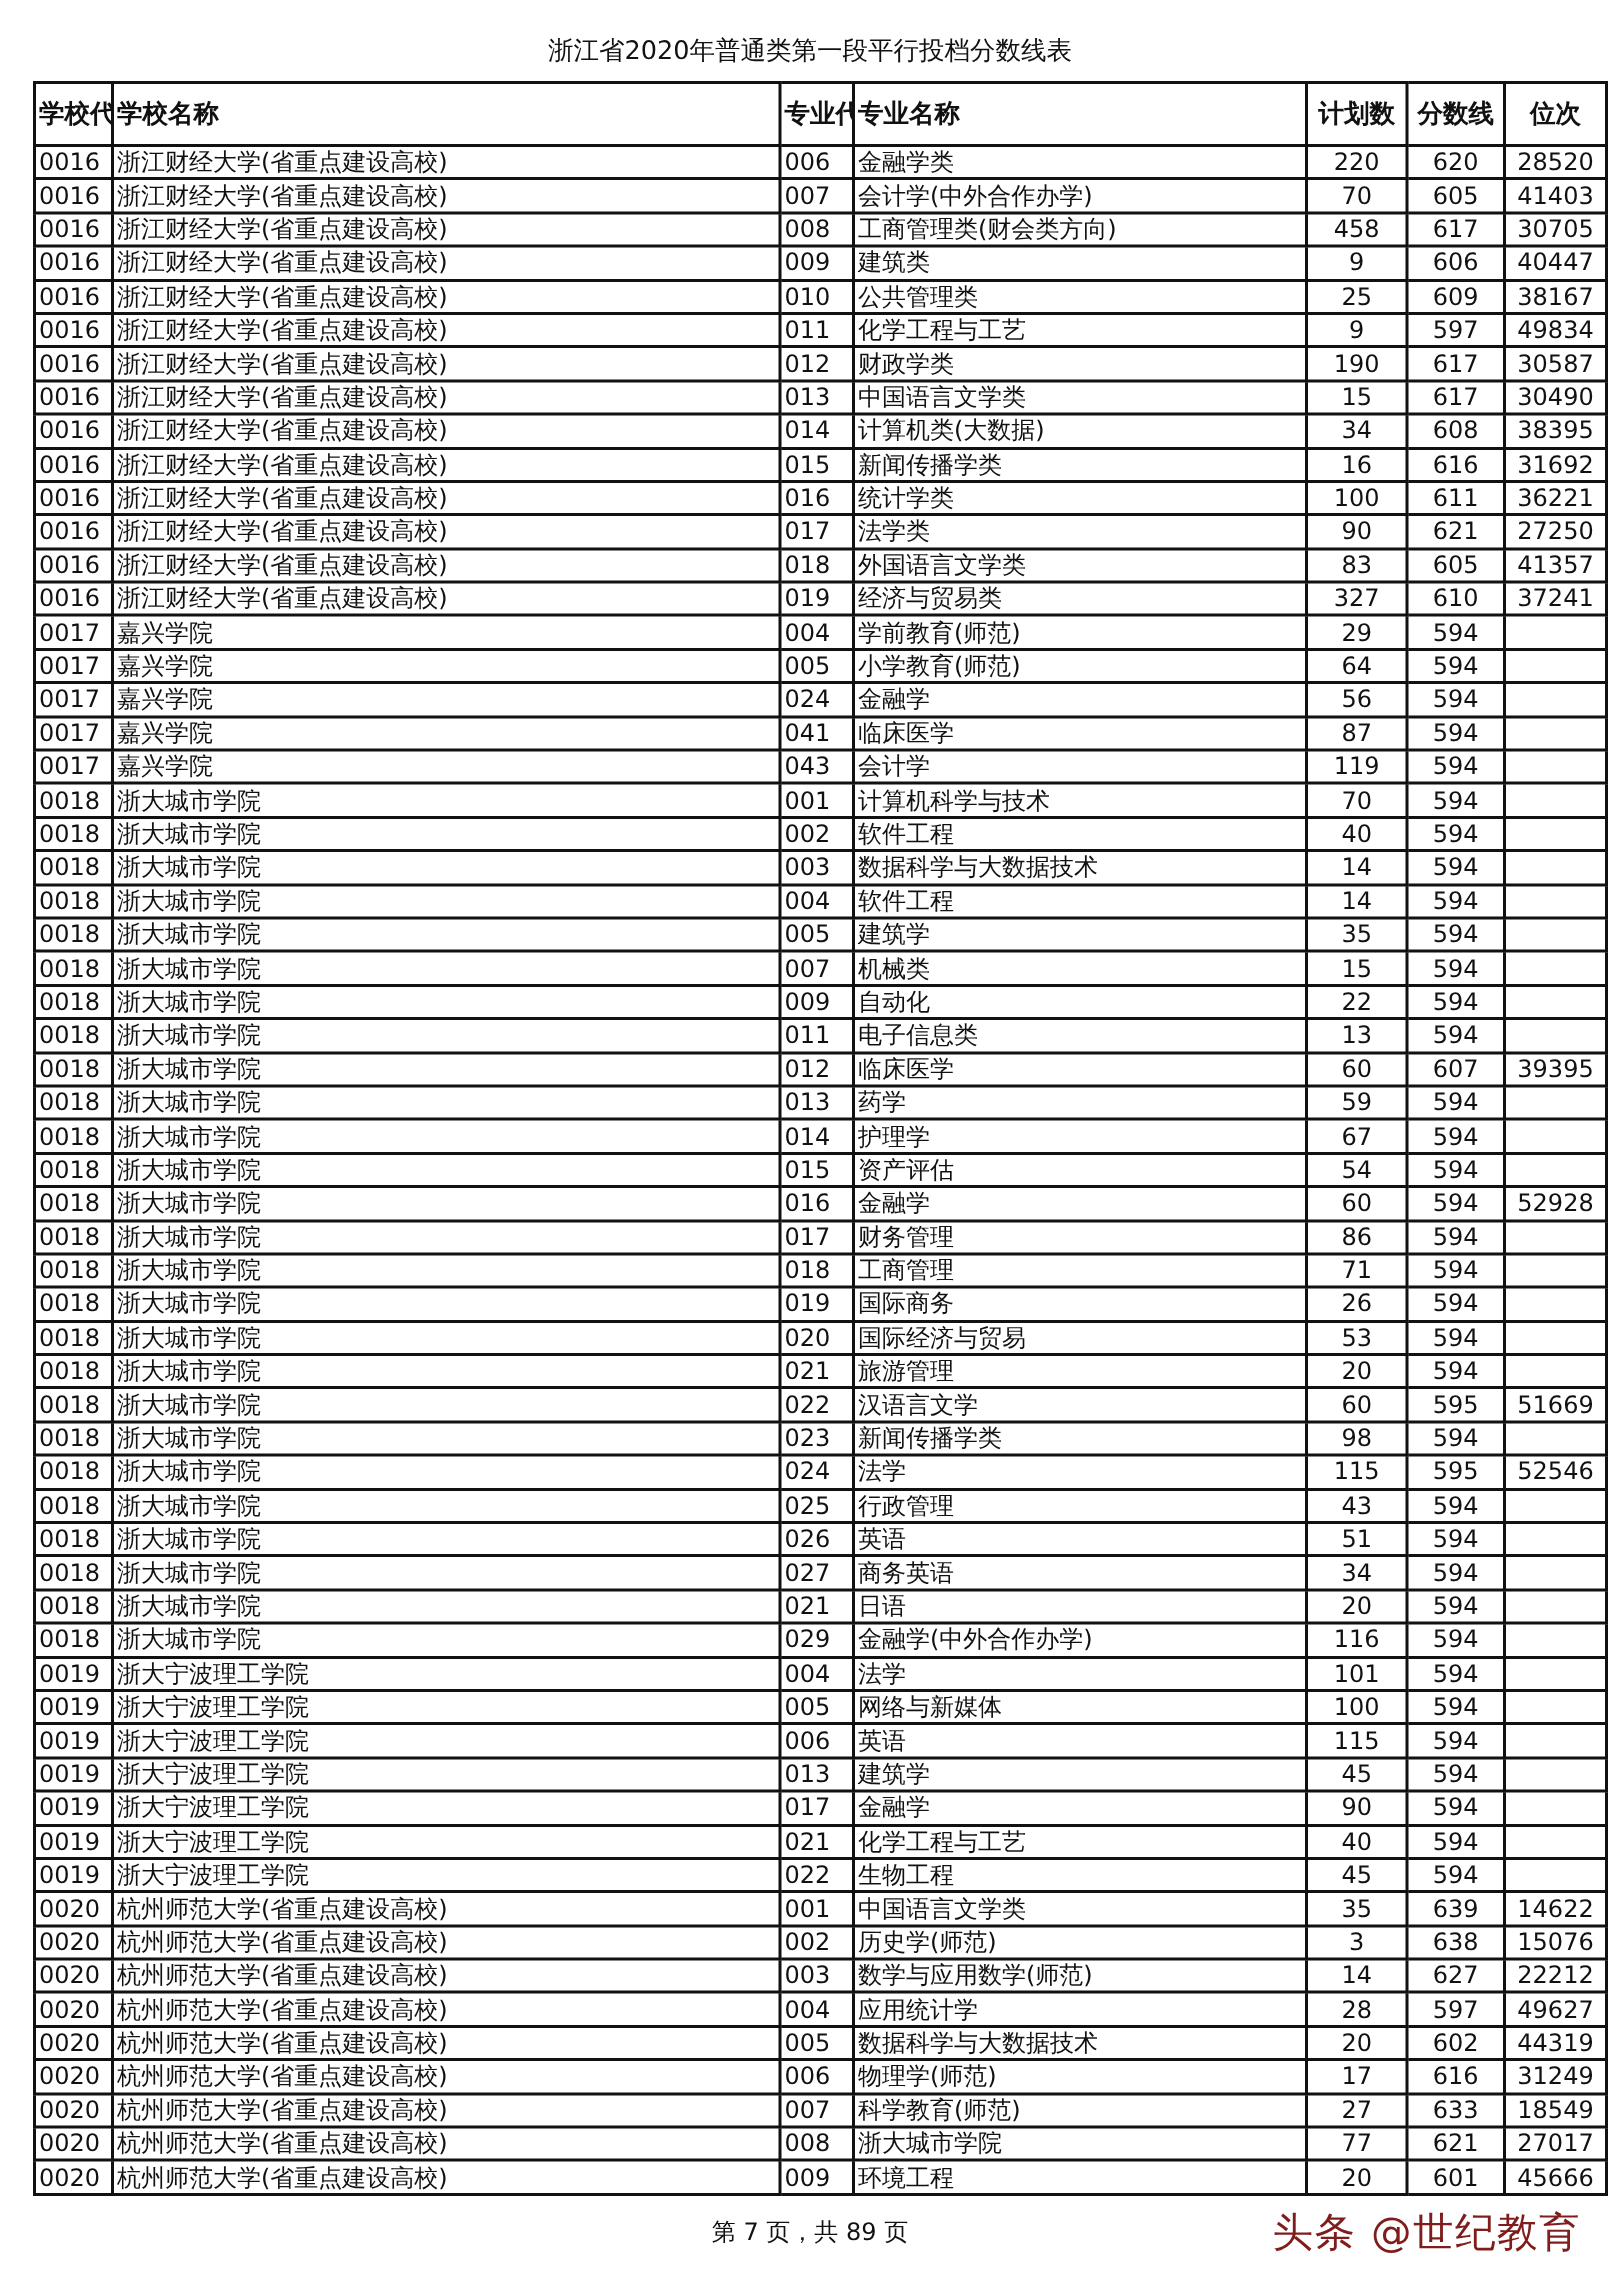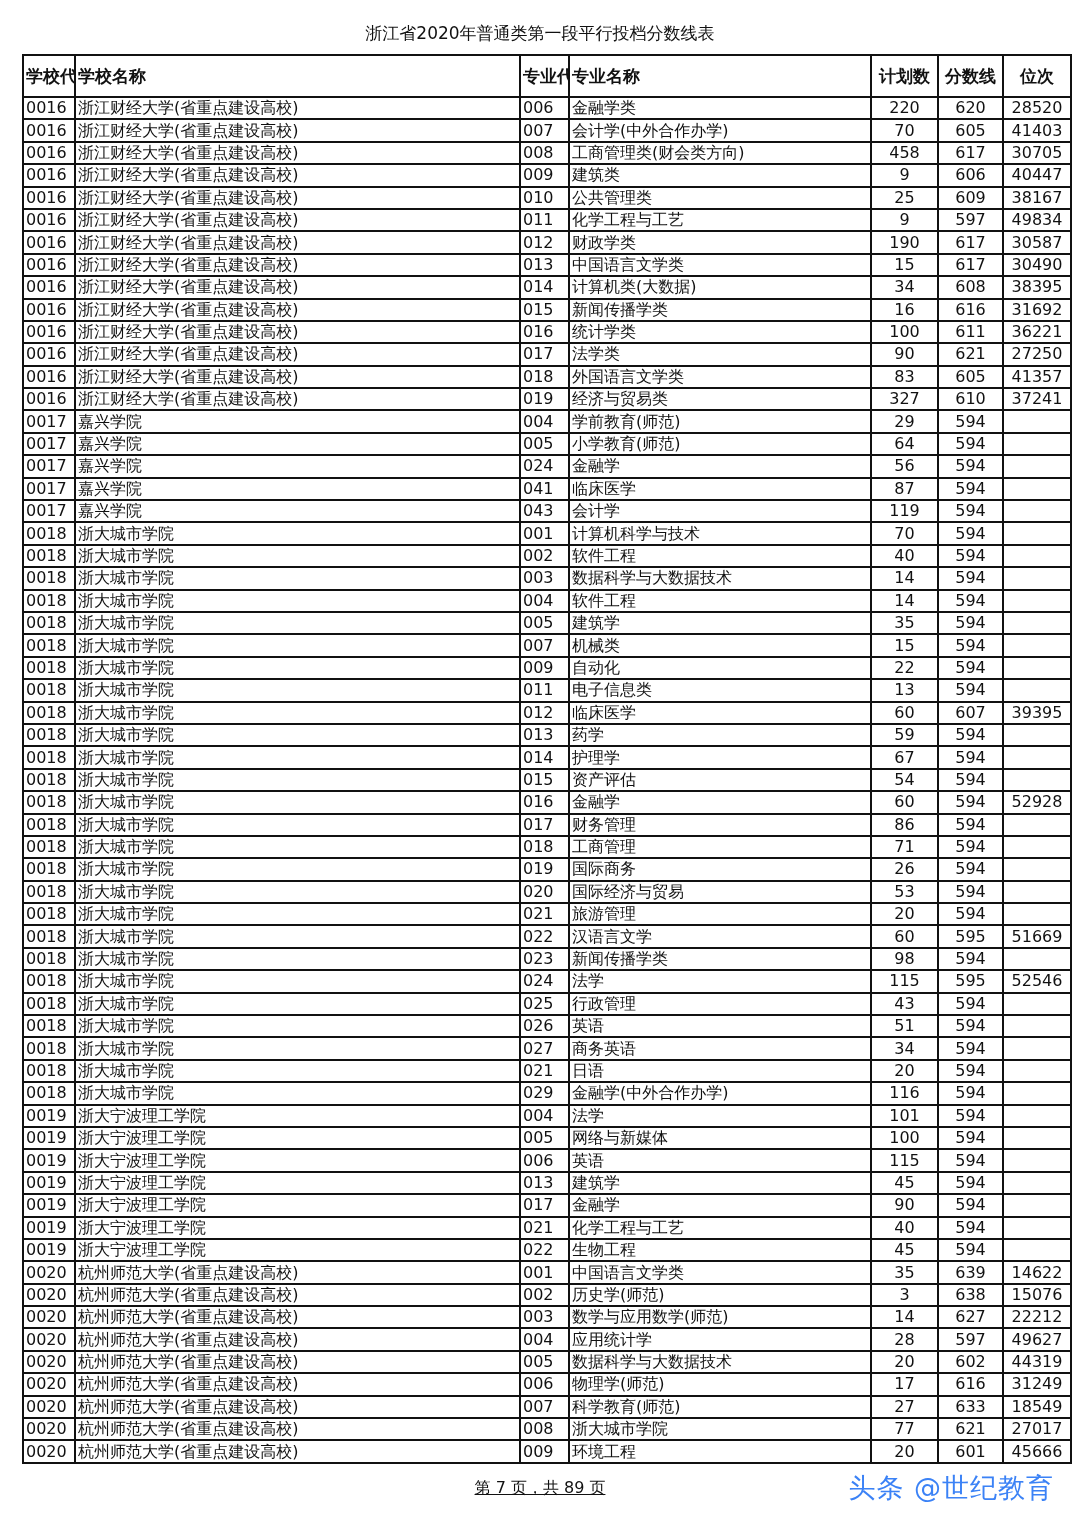--- a/index.html
+++ b/index.html
@@ -10,22 +10,22 @@
   table.grid th { height:40px; line-height:19px; font-weight:bold; font-size:17px; }
   .c-code { width:46px; text-align:left; }
   .c-school { width:439px; text-align:left; }
   .c-mcode { width:43px; text-align:left; }
   .c-major { width:296px; text-align:left; }
   .c-plan { width:61px; text-align:center; }
   .c-score { width:59px; text-align:center; }
   .c-rank { width:62px; text-align:center; }
   th.c-code, th.c-mcode { text-align:center; font-size:16px; }
   th.c-school, th.c-major { text-align:left; }
-  .footer { position:absolute; top:1478px; left:0; width:1080px; text-align:center; font-size:16px;text-decoration:underline; }
-  .watermark { position:absolute; top:1470px; right:26px; font-size:27px; color:#3b82f6; letter-spacing:1px; }
+  .footer { position:absolute; top:1478px; left:0; width:1080px; text-align:center; font-size:16px; }
+  .watermark { position:absolute; top:1470px; right:26px; font-size:27px; color:#7f1d1d; letter-spacing:1px; }
 </style>
 </head>
 <body>
 
 <div class="title">浙江省2020年普通类第一段平行投档分数线表</div>
 
 <table class="grid">
   <thead>
     <tr>
       <th class="c-code">学校代号</th>

